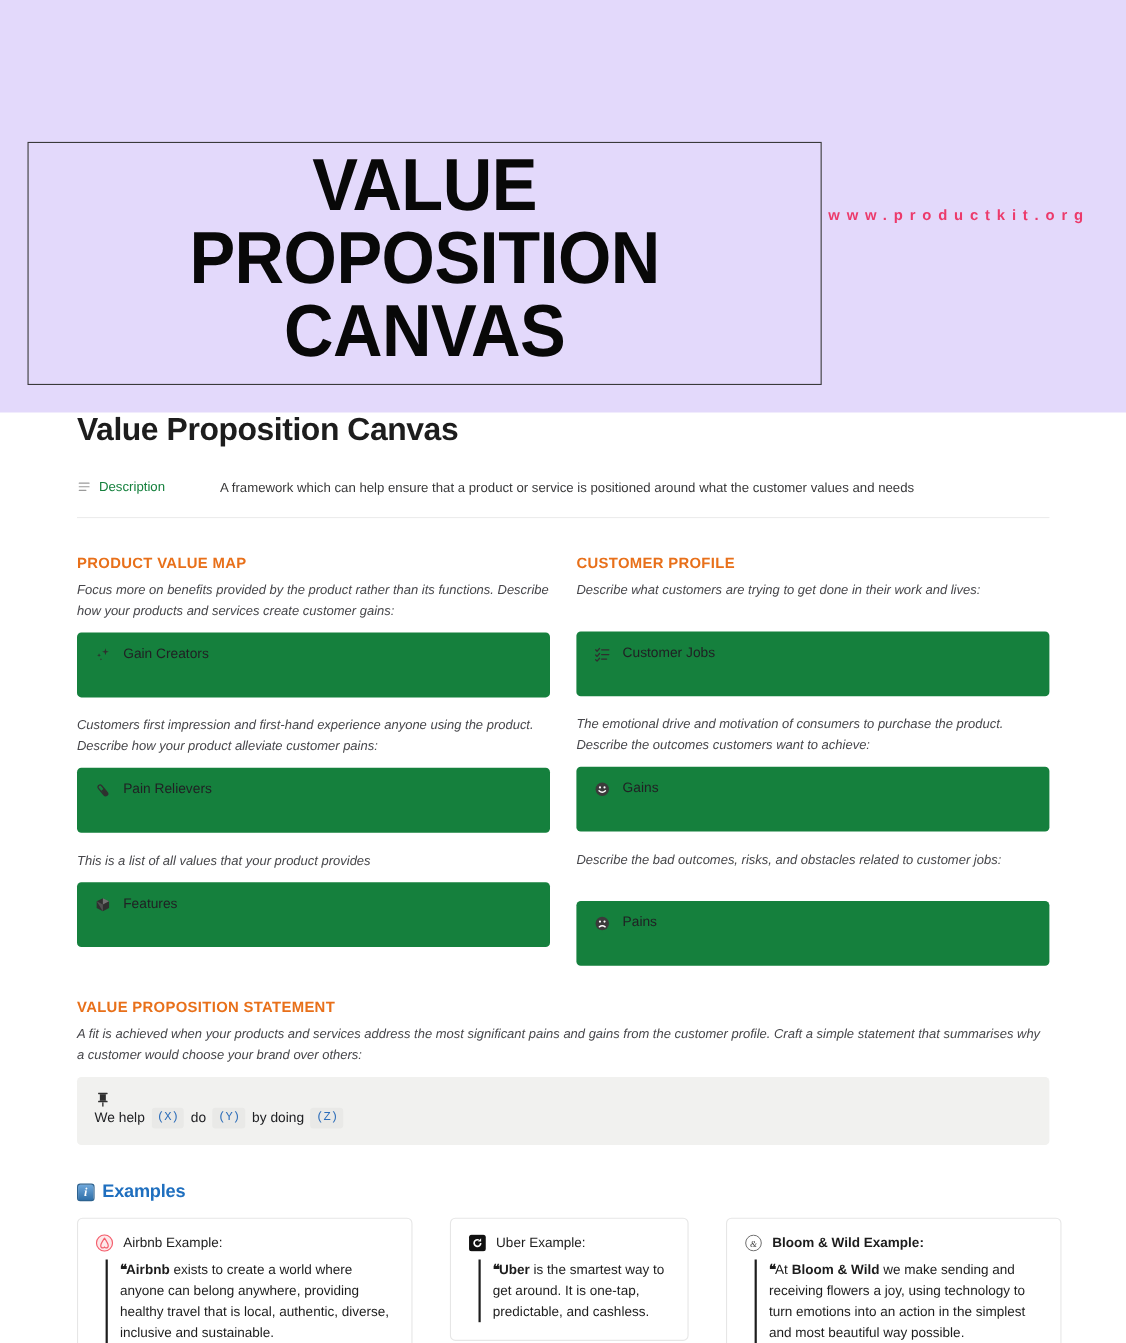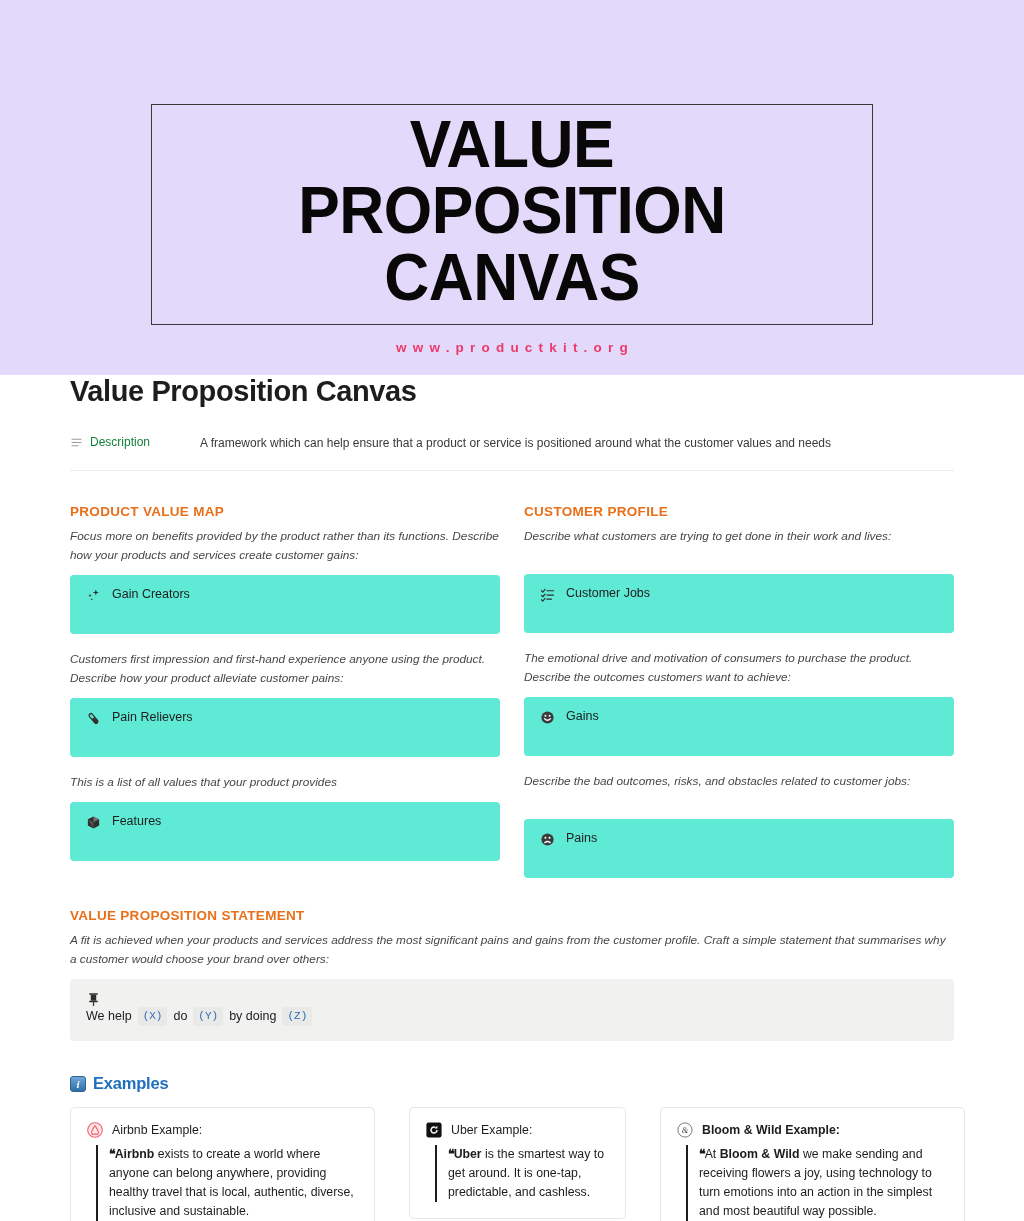--- a/index.html
+++ b/index.html
@@ -11,22 +11,23 @@
     -webkit-font-smoothing: antialiased;
   }
   .page { position: relative; width: 1024px; height: 1221px; overflow: hidden; }
 
   
   .hero {
     width: 1024px;
     height: 375px;
     background: #e3d9fb;
     display: flex;
-    flex-direction: column;
+    flex-direction: row;
     align-items: center;
+    padding-left: 25px;
   }
   .hero-box {
     margin-top: 104px;
     width: 722px;
     border: 1px solid #3a3a3a;
     padding: 6px 14px 14px 14px;
     text-align: center;
   }
   .hero-title {
     font-family: "Liberation Sans Narrow", "Liberation Sans", sans-serif;
@@ -98,21 +99,21 @@
     margin-bottom: 8px;
   }
   .hint {
     font-size: 11.8px;
     font-style: italic;
     color: #46464a;
     line-height: 1.62;
   }
   .card {
     margin-top: 10px;
-    background: #5eead4;
+    background: #15803d;
     border-radius: 4px;
     height: 59px;
     display: flex;
     align-items: flex-start;
     padding: 12px 16px;
     gap: 11px;
   }
   .card-ico { width: 15px; height: 15px; flex: none; margin-top: 1px; }
   .card-label { font-size: 12.5px; color: #202124; line-height: 1.2; }
   .gap-after { margin-top: 16px; }

